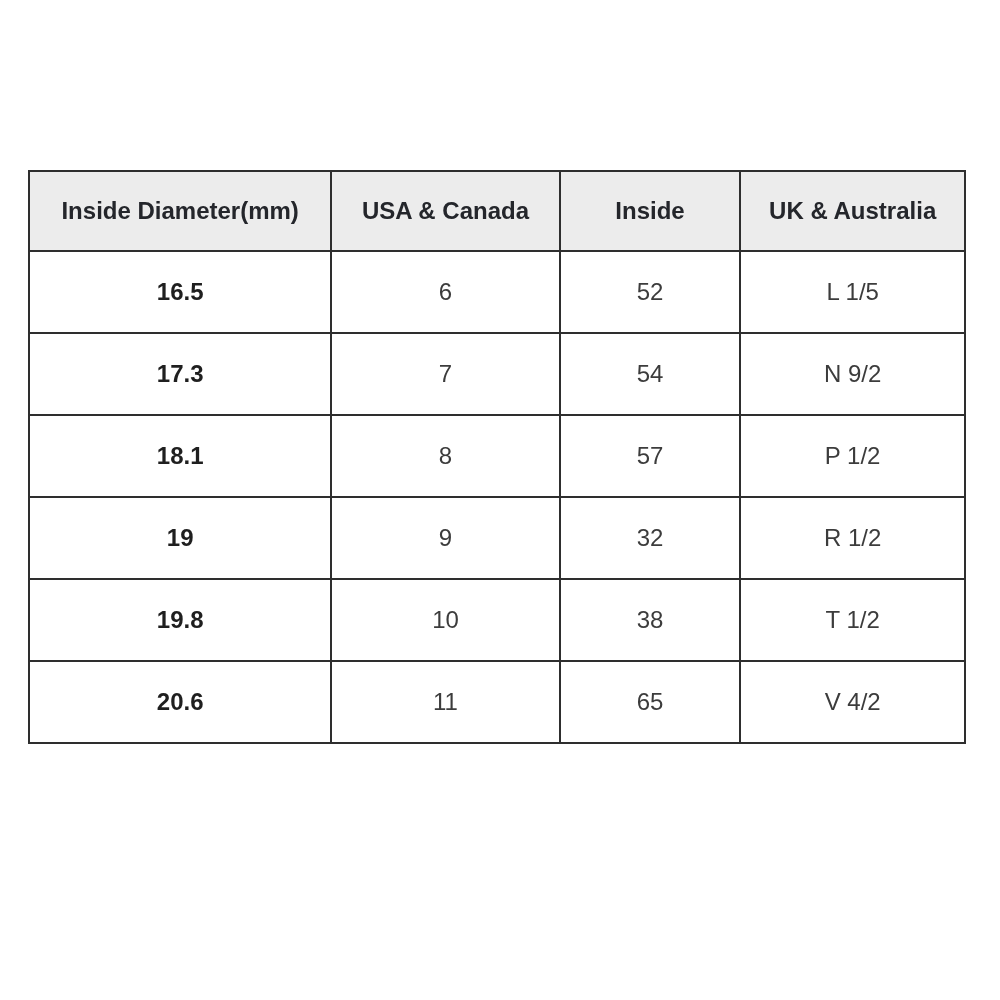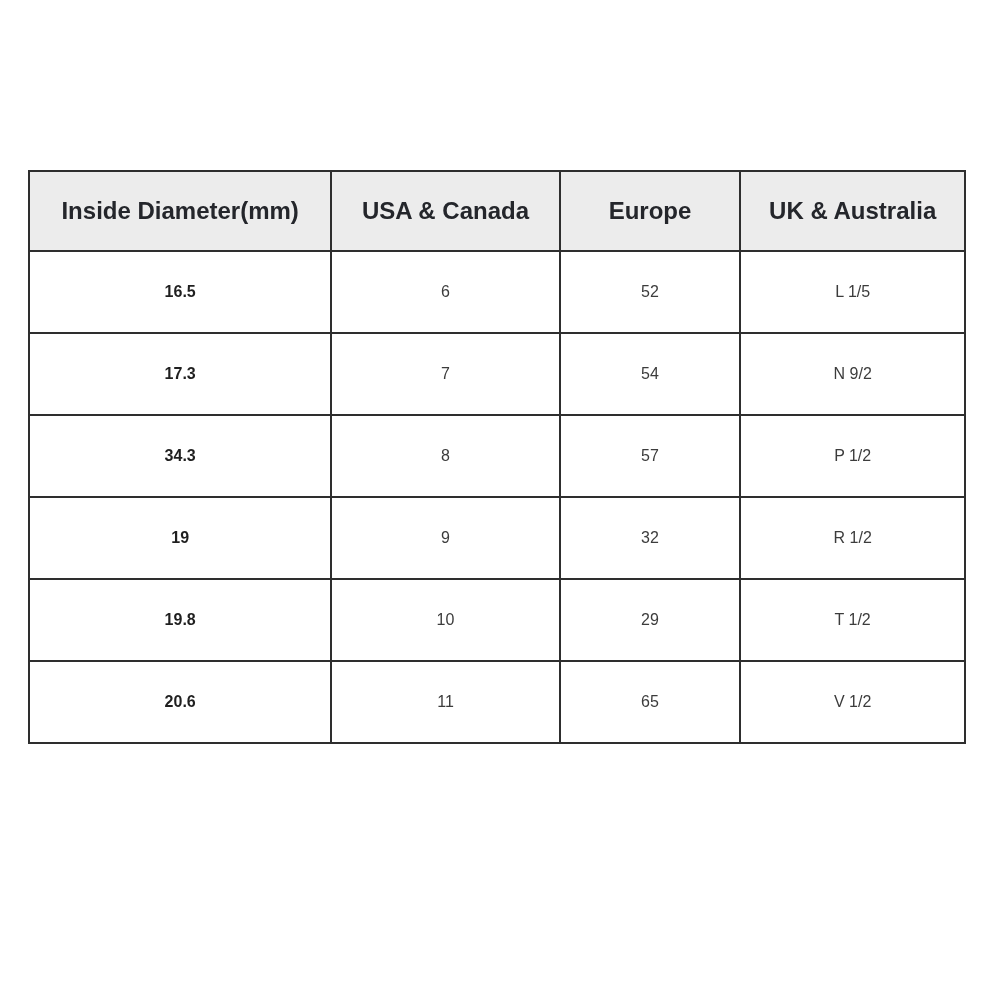--- a/index.html
+++ b/index.html
@@ -41,21 +41,21 @@
   table.size-table th {
     background: var(--header-bg, #ececec);
     color: var(--header-text, #24262b);
     font-size: 24px;
     font-weight: 600;
     height: 78px;
   }
   table.size-table td {
     background: var(--row-bg, #ffffff);
     color: var(--body-text, #3c3c3c);
-    font-size: 16px;
+    font-size: 24px;
     font-weight: 400;
     height: 80px;
   }
   table.size-table td.first-col {
     color: var(--first-col-text, #1f1f1f);
     font-weight: 700;
   }
   col.c1 { width: 32.3%; }
   col.c2 { width: 24.4%; }
   col.c3 { width: 19.3%; }
@@ -70,57 +70,57 @@
       <colgroup>
         <col class="c1">
           <col class="c2">
           <col class="c3">
           <col class="c4">
       </colgroup>
       <thead>
         <tr>
           <th>Inside Diameter(mm)</th>
           <th>USA &amp; Canada</th>
-          <th>Europe</th>
+          <th>Inside</th>
           <th>UK &amp; Australia</th>
         </tr>
       </thead>
       <tbody>
         <tr>
           <td class="first-col">16.5</td>
           <td>6</td>
           <td>52</td>
           <td>L 1/5</td>
         </tr>
         <tr>
           <td class="first-col">17.3</td>
           <td>7</td>
           <td>54</td>
           <td>N 9/2</td>
         </tr>
         <tr>
-          <td class="first-col">34.3</td>
+          <td class="first-col">18.1</td>
           <td>8</td>
           <td>57</td>
           <td>P 1/2</td>
         </tr>
         <tr>
           <td class="first-col">19</td>
           <td>9</td>
           <td>32</td>
           <td>R 1/2</td>
         </tr>
         <tr>
           <td class="first-col">19.8</td>
           <td>10</td>
-          <td>29</td>
+          <td>38</td>
           <td>T 1/2</td>
         </tr>
         <tr>
           <td class="first-col">20.6</td>
           <td>11</td>
           <td>65</td>
-          <td>V 1/2</td>
+          <td>V 4/2</td>
         </tr>
       </tbody>
     </table>
   </div>
 </div>
 
 </body></html>

